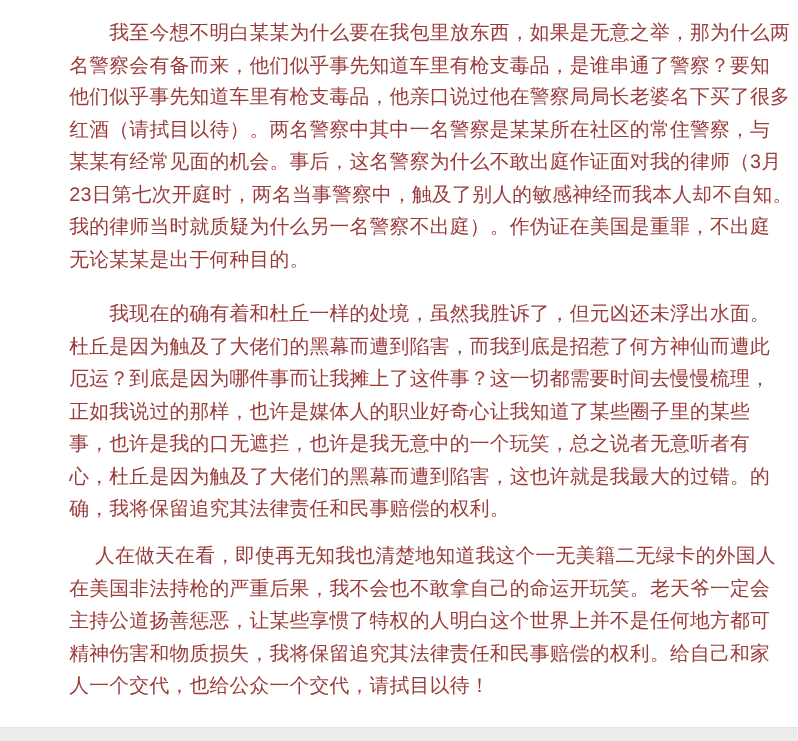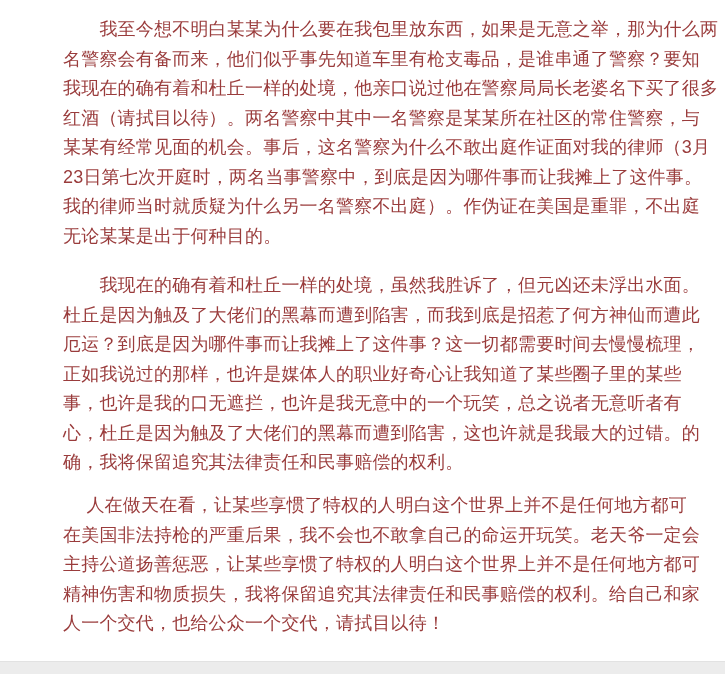--- a/index.html
+++ b/index.html
@@ -42,38 +42,38 @@
     border-top:1px solid #e2e2e2;
   }
 </style>
 </head>
 <body>
 
 <main class="article">
     <div class="para para-1">
       <div class="line">　　我至今想不明白某某为什么要在我包里放东西，如果是无意之举，那为什么两</div>
       <div class="line">名警察会有备而来，他们似乎事先知道车里有枪支毒品，是谁串通了警察？要知</div>
-      <div class="line">我现在的确有着和杜丘一样的处境，他亲口说过他在警察局局长老婆名下买了很多</div>
+      <div class="line">他们似乎事先知道车里有枪支毒品，他亲口说过他在警察局局长老婆名下买了很多</div>
       <div class="line">红酒（请拭目以待）。两名警察中其中一名警察是某某所在社区的常住警察，与</div>
       <div class="line">某某有经常见面的机会。事后，这名警察为什么不敢出庭作证面对我的律师（3月</div>
-      <div class="line">23日第七次开庭时，两名当事警察中，到底是因为哪件事而让我摊上了这件事。</div>
+      <div class="line">23日第七次开庭时，两名当事警察中，触及了别人的敏感神经而我本人却不自知。</div>
       <div class="line">我的律师当时就质疑为什么另一名警察不出庭）。作伪证在美国是重罪，不出庭</div>
       <div class="line">无论某某是出于何种目的。</div>
     </div>
     <div class="para para-2">
       <div class="line">　　我现在的确有着和杜丘一样的处境，虽然我胜诉了，但元凶还未浮出水面。</div>
       <div class="line">杜丘是因为触及了大佬们的黑幕而遭到陷害，而我到底是招惹了何方神仙而遭此</div>
       <div class="line">厄运？到底是因为哪件事而让我摊上了这件事？这一切都需要时间去慢慢梳理，</div>
       <div class="line">正如我说过的那样，也许是媒体人的职业好奇心让我知道了某些圈子里的某些</div>
       <div class="line">事，也许是我的口无遮拦，也许是我无意中的一个玩笑，总之说者无意听者有</div>
       <div class="line">心，杜丘是因为触及了大佬们的黑幕而遭到陷害，这也许就是我最大的过错。的</div>
       <div class="line">确，我将保留追究其法律责任和民事赔偿的权利。</div>
     </div>
     <div class="para para-3">
-      <div class="line">　 人在做天在看，让某些享惯了特权的人明白这个世界上并不是任何地方都可</div>
+      <div class="line">　 人在做天在看，即使再无知我也清楚地知道我这个一无美籍二无绿卡的外国人</div>
       <div class="line">在美国非法持枪的严重后果，我不会也不敢拿自己的命运开玩笑。老天爷一定会</div>
       <div class="line">主持公道扬善惩恶，让某些享惯了特权的人明白这个世界上并不是任何地方都可</div>
       <div class="line">精神伤害和物质损失，我将保留追究其法律责任和民事赔偿的权利。给自己和家</div>
       <div class="line">人一个交代，也给公众一个交代，请拭目以待！</div>
     </div>
   </main>
 
 <div class="bottom-bar"></div>
 
 </body></html>

